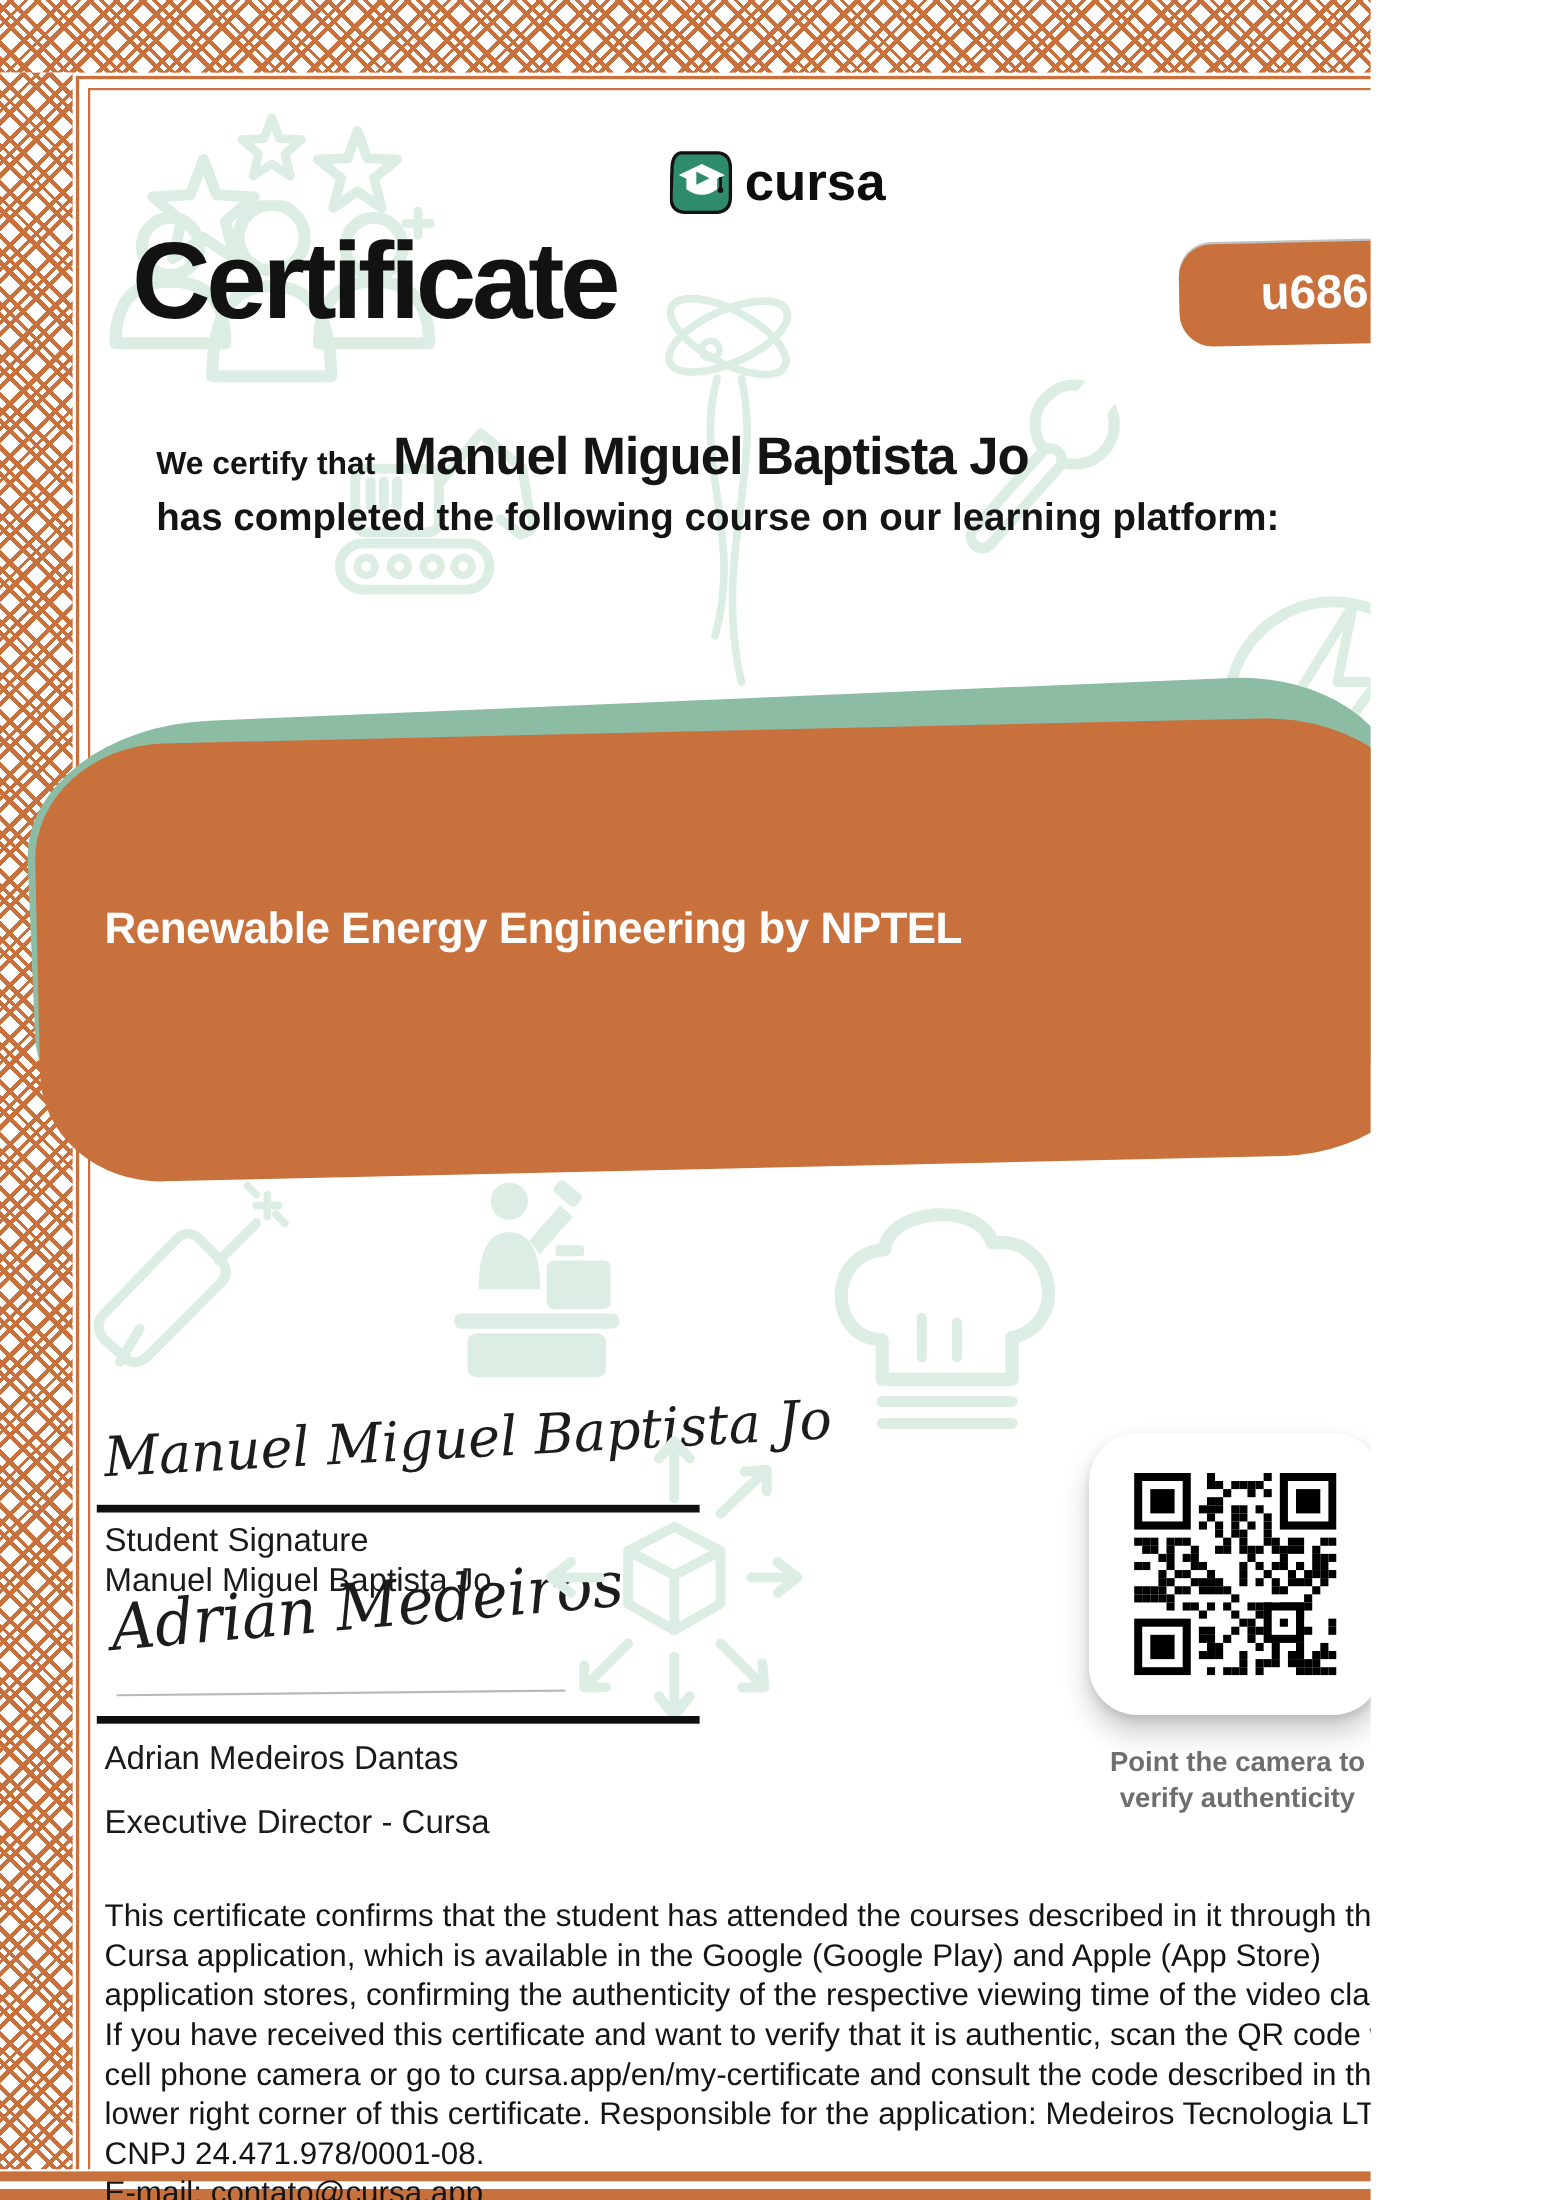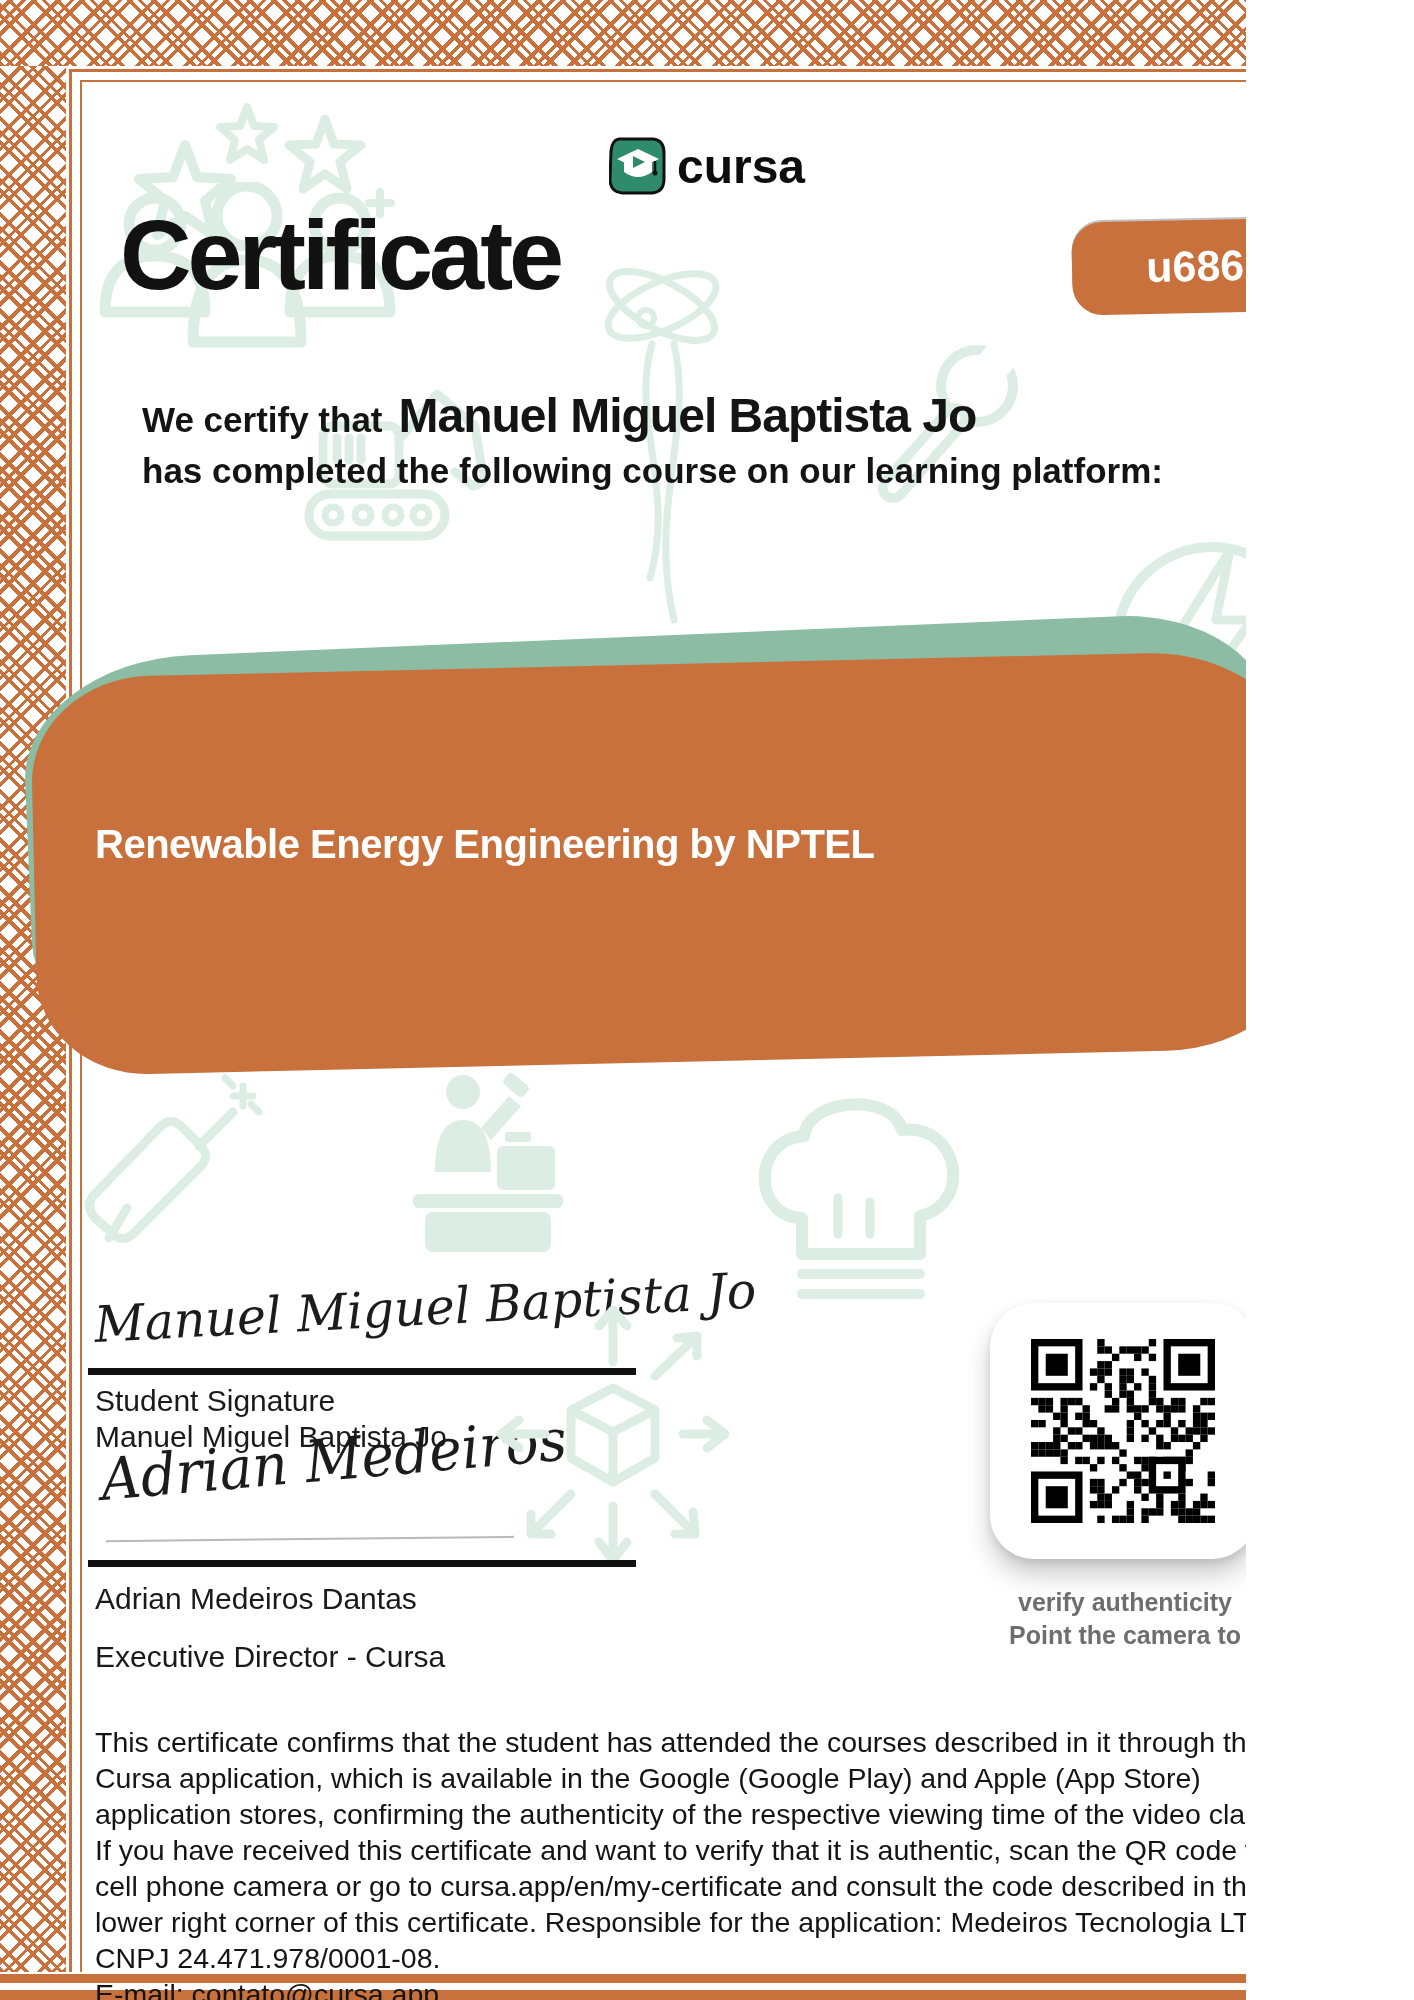--- a/index.html
+++ b/index.html
@@ -41,21 +41,21 @@
   .headline{position:absolute;left:120px;top:198px;width:1070px;text-align:left;
     font-size:99px;font-weight:800;letter-spacing:-4px;color:#121212;z-index:4;}
   .code-badge{position:absolute;left:1072px;top:219px;width:342px;height:93px;
     background:#c8713c;border-radius:30px 0 0 30px;transform:rotate(-1.2deg);
     display:flex;align-items:center;justify-content:center;z-index:5;
     box-shadow:0 -2px 0 rgba(80,80,80,.35);}
   .code-badge span{color:#fff;font-size:43px;font-weight:700;}
 
   .intro{position:absolute;left:142px;top:388px;z-index:4;}
   .intro-line1{display:flex;align-items:baseline;gap:16px;}
-  .certify-prefix{font-size:35px;font-weight:600;color:#141414;}
+  .certify-prefix{font-size:29px;font-weight:600;color:#141414;}
   .student-name{font-size:48px;font-weight:600;color:#141414;letter-spacing:-1px;}
   .intro-line2{margin-top:8px;font-size:35px;font-weight:700;color:#141414;}
 
   
   .blob-wrap{position:absolute;left:28px;top:650px;width:1288px;height:420px;z-index:2;}
   .blob-teal{position:absolute;left:0;top:-14px;width:1250px;height:400px;background:#8cbca4;
     border-radius:170px 150px 160px 170px / 120px 110px 130px 120px;transform:rotate(-2.4deg);}
   .blob-orange{position:absolute;left:6px;top:14px;width:1278px;height:398px;background:#c8713c;
     border-radius:120px 160px 150px 110px / 105px 135px 125px 100px;transform:rotate(-1.3deg);}
   .course-text{position:absolute;left:95px;top:822px;z-index:3;color:#ffffff;}
@@ -422,22 +422,22 @@
         <rect x="160" y="16" width="24" height="24" fill="#000"></rect>
         <rect x="0" y="144" width="56" height="56" fill="#000"></rect>
         <rect x="8" y="152" width="40" height="40" fill="#fff"></rect>
         <rect x="16" y="160" width="24" height="24" fill="#000"></rect>
         <rect x="128" y="128" width="40" height="40" fill="#000"></rect>
         <rect x="136" y="136" width="24" height="24" fill="#fff"></rect>
         <rect x="144" y="144" width="8" height="8" fill="#000"></rect>
       </svg>
   </div>
   <div class="qr-caption">
+    <div>Point the camera to</div>
     <div>verify authenticity</div>
-    <div>Point the camera to</div>
   </div>
 
   <div class="footer-text">
     <div>This certificate confirms that the student has attended the courses described in it through the Cursa application, which is available in the Google (Google Play) and Apple (App Store) application stores, confirming the authenticity of the respective viewing time of the video classes. If you have received this certificate and want to verify that it is authentic, scan the QR code with a cell phone camera or go to cursa.app/en/my-certificate and consult the code described in the lower right corner of this certificate. Responsible for the application: Medeiros Tecnologia LTDA. CNPJ 24.471.978/0001-08.</div>
     <div>E-mail: contato@cursa.app</div>
   </div>
 
 </div>
 
 </body></html>

